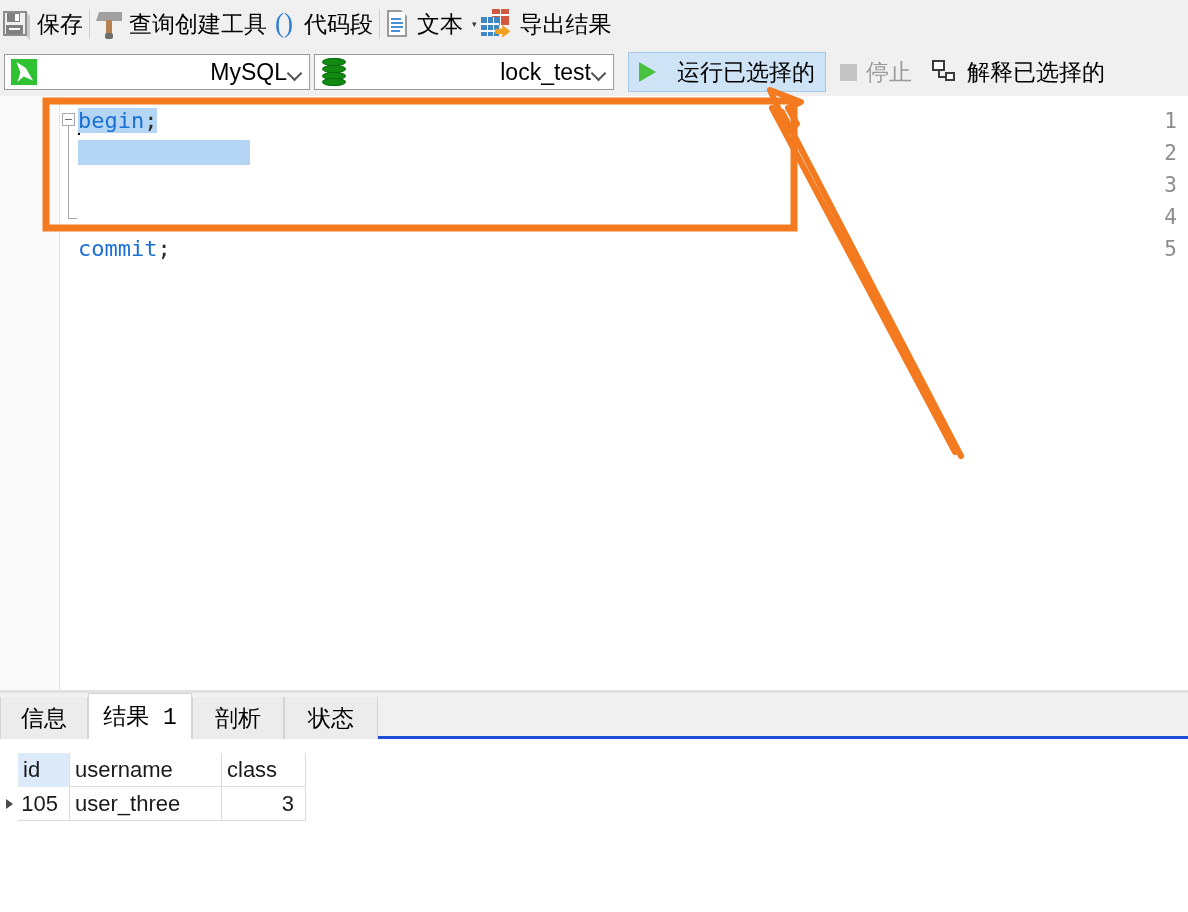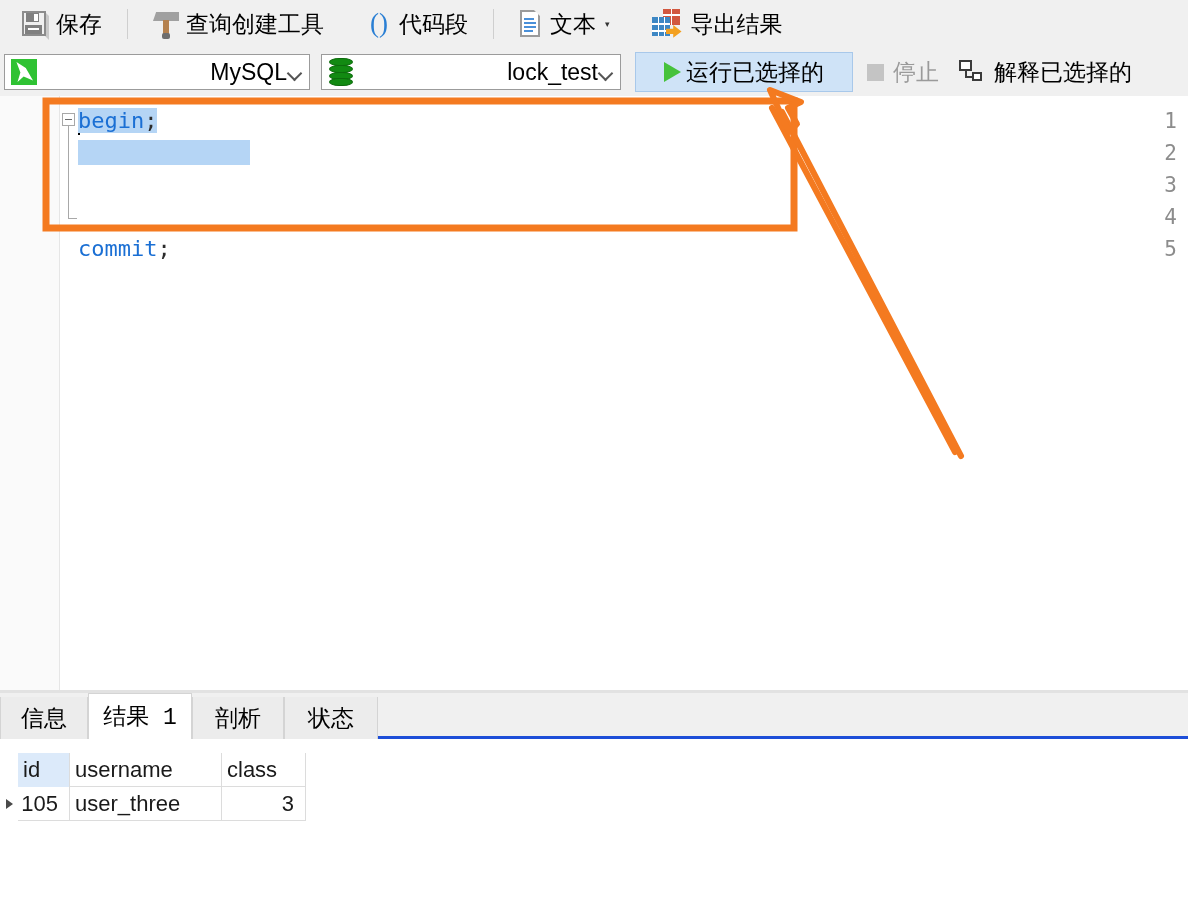--- a/index.html
+++ b/index.html
@@ -19,21 +19,21 @@
   .toolbar1 {
     position: absolute; left: 0; top: 0;
     width: 1188px; height: 48px;
     background: #f0f0f0;
     display: flex; align-items: center;
     box-sizing: border-box;
   }
   .tb-item {
     display: flex; align-items: center;
     height: 40px;
-    padding: 0 21px;
+    padding: 0 2px;
     gap: 7px;
     cursor: default;
     white-space: nowrap;
   }
   .tb-label {
     font-size: 23px;
     color: #000000;
     line-height: 1;
   }
   .tb-sep {
@@ -185,21 +185,21 @@
     position: relative;
     height: 36px;
     background: #ffffff;
     border: 1px solid #9b9b9b;
     display: flex; align-items: center;
     box-sizing: border-box;
     padding: 0 6px;
     margin-left: 4px;
   }
   .combo.conn { width: 306px; }
-  .combo.db   { width: 300px; margin-left: 11px; }
+  .combo.db   { width: 300px; margin-left: 4px; }
   .combo .txt {
     font-size: 23px; color: #000; margin-left: 8px;
     flex: 1; white-space: nowrap; overflow: hidden; text-align: right;
   }
   .combo .chev {
     width: 14px; height: 14px; position: relative; flex: 0 0 auto; margin-right: 2px;
   }
   .combo .chev:before {
     content: ""; position: absolute; left: 2px; top: 3px;
     width: 9px; height: 9px;
@@ -222,22 +222,22 @@
     position: absolute; left: 1px; width: 24px; height: 8px;
     background: #128a12; border-radius: 50% / 60%;
     display: block; border: 1px solid #0c6b0c; box-sizing: border-box;
   }
   .ic-db .d1 { top: 0px; }
   .ic-db .d2 { top: 7px; }
   .ic-db .d3 { top: 14px; }
   .ic-db .d4 { top: 20px; }
 
   .btn-run {
-    display: flex; align-items: center; gap: 5px;
-    height: 40px; padding: 0 28px;
+    display: flex; align-items: center; gap: 21px;
+    height: 40px; padding: 0 10px;
     margin-left: 14px;
     background: #cfe3f7;
     border: 1px solid #a8c8ea;
     box-sizing: border-box;
     white-space: nowrap;
   }
   .btn-plain {
     display: flex; align-items: center; gap: 9px;
     height: 40px; padding: 0 6px;
     margin-left: 8px;

